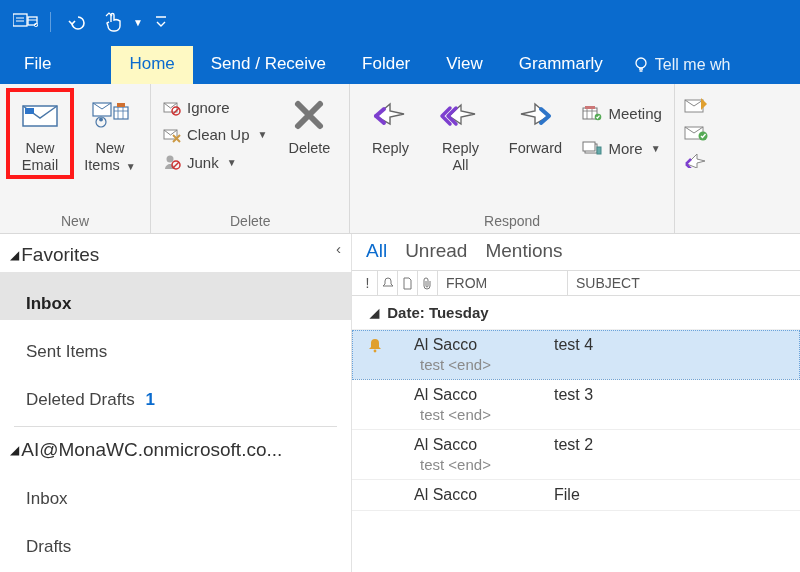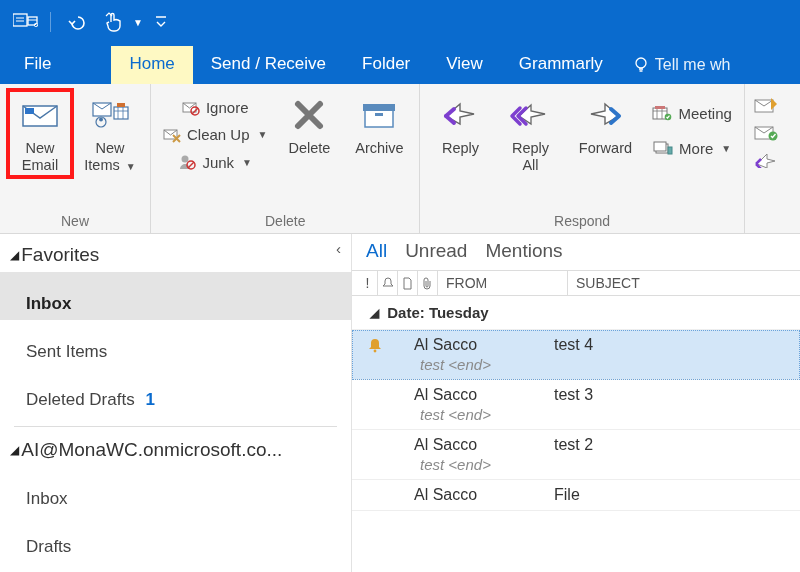--- a/index.html
+++ b/index.html
@@ -101,21 +101,21 @@
   }
   .smallbtn {
     display:flex;
     align-items:center;
     gap:6px;
     padding:3px 4px;
     font-size:15px;
     cursor:pointer;
     white-space:nowrap;
   }
-  .stack { display:flex; flex-direction:column; gap:4px;align-items:center; }
+  .stack { display:flex; flex-direction:column; gap:4px; }
   .dd { font-size:10px; color:#555; margin-left:2px; }
 
   
   .content {
     display:flex;
     height: calc(572px - 44px - 40px - 150px);
   }
   .nav {
     width:352px;
     border-right:1px solid #e2e2e2;
@@ -197,21 +197,21 @@
   .msgrow {
     padding:6px 0 6px 6px;
     border-bottom:1px solid #eee;
     cursor:pointer;
   }
   .msgrow.sel { background:#d3e6f8; outline:1px dotted #6aa3da; outline-offset:-1px; }
   .msgrow .line1 { display:flex; align-items:center; }
   .msgrow .bell { width:56px; text-align:left; padding-left:10px; color:#e0a030; font-size:15px; }
   .msgrow .from { width:140px; color:#333; font-size:16px; white-space:nowrap; overflow:hidden; }
   .msgrow .subj { flex:1; color:#333; font-size:16px; white-space:nowrap; overflow:hidden; }
-  .msgrow .preview { color:#8a8a8a; font-size:15px; padding-left:62px; margin-top:2px;font-style:italic; }
+  .msgrow .preview { color:#8a8a8a; font-size:15px; padding-left:62px; margin-top:2px; }
 
   svg { display:block; }
 </style>
 </head>
 <body>
 
 <div class="titlebar">
   <span class="title-icon">
     <svg width="26" height="20" viewBox="0 0 26 20">
         <rect x="0" y="2" width="14" height="12" fill="none" stroke="#fff" stroke-width="1.3"></rect>
@@ -334,30 +334,20 @@
         </div>
       </div>
       <div class="bigbtn">
         <span class="icon">
           <svg width="34" height="34" viewBox="0 0 34 34">
               <path d="M6 6l22 22M28 6L6 28" stroke="#777" stroke-width="6" stroke-linecap="round"></path>
             </svg>
         </span>
         <span>Delete</span>
       </div>
-      <div class="bigbtn">
-        <span class="icon">
-          <svg width="36" height="32" viewBox="0 0 36 32">
-              <rect x="4" y="10" width="28" height="18" fill="#fff" stroke="#5a8bbd" stroke-width="1.5"></rect>
-              <rect x="2" y="5" width="32" height="7" fill="#5a8bbd"></rect>
-              <rect x="14" y="14" width="8" height="3" fill="#5a8bbd"></rect>
-            </svg>
-        </span>
-        <span>Archive</span>
-      </div>
     </div>
     <div class="caption">Delete</div>
   </div>
 
   <div class="rgroup">
     <div class="body">
       <div class="bigbtn">
         <span class="icon">
           <svg width="40" height="34" viewBox="0 0 40 34">
               <path d="M6 18l14-12v7l14 3-14 3v7z" fill="#fff" stroke="#666" stroke-width="1.4"></path>

